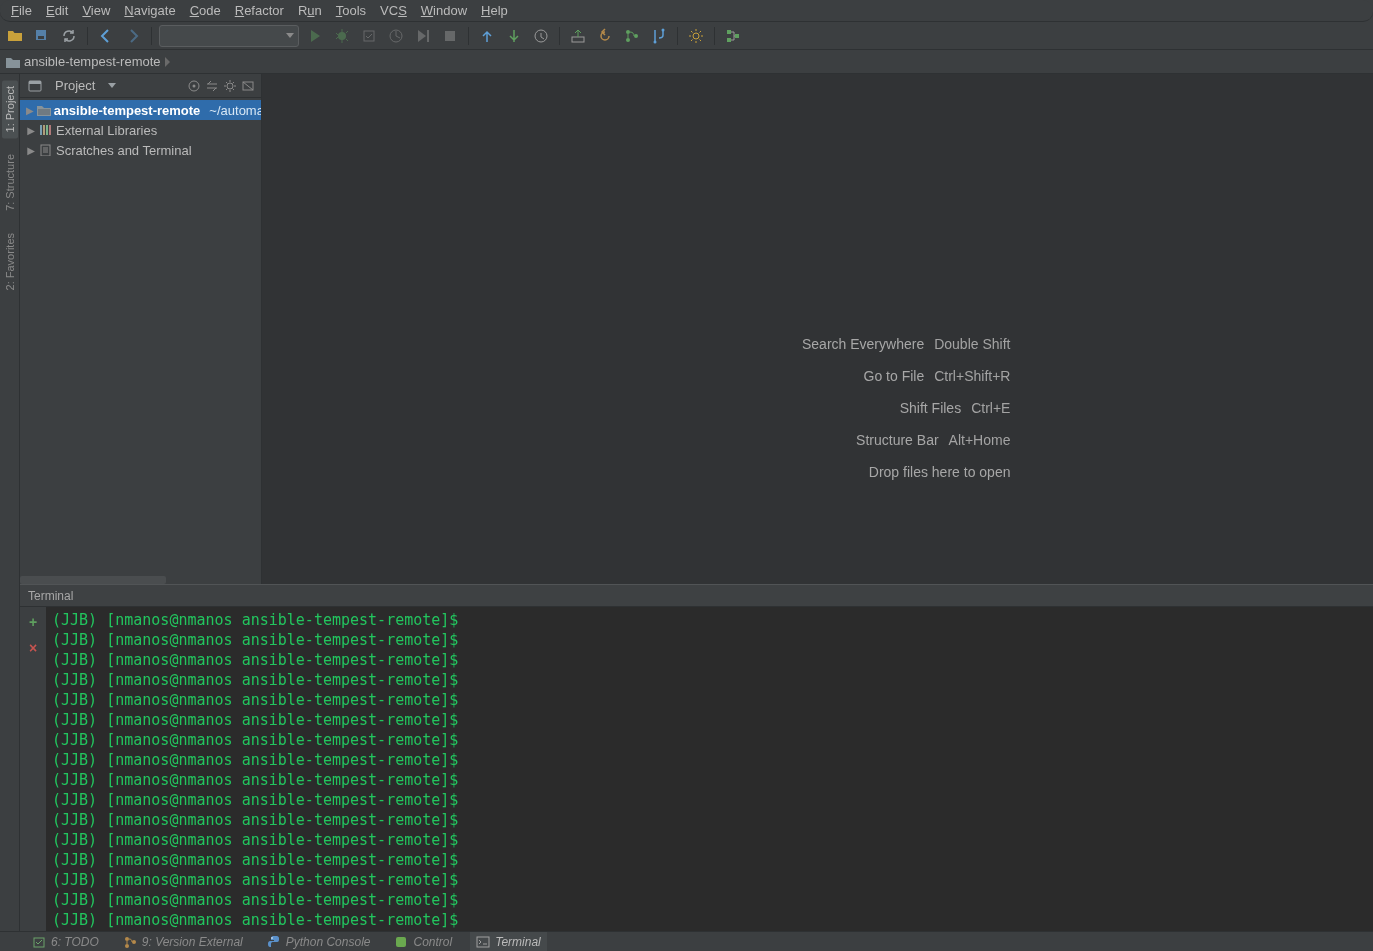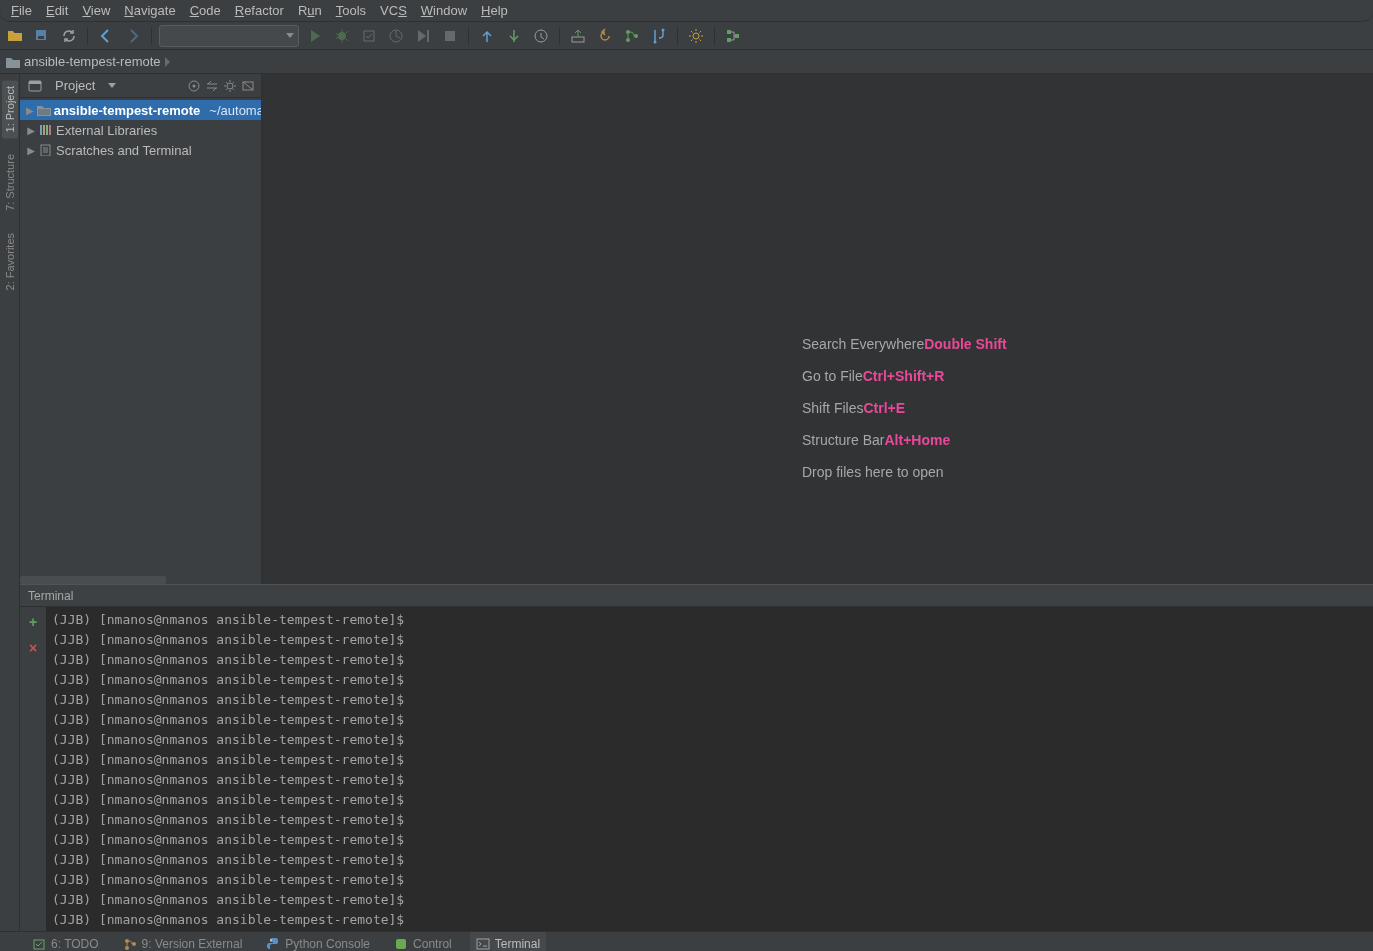--- a/index.html
+++ b/index.html
@@ -171,25 +171,26 @@
 .editor-empty {
   flex: 1; position: relative;
   background: #313335;
 }
 .tips {
   position: absolute;
   left: 540px; top: 262px;
   display: flex; flex-direction: column; gap: 16px;
 }
 .tip-row {
-  display: flex; align-items: center; 
+  display: flex; align-items: center; gap: 10px;
   font-size: 14px;
   color: #a7a7a7;
-}
-.tip-row .shortcut { color: #ec4899; font-weight: bold; }
+  justify-content: flex-end;
+}
+.tip-row .shortcut { color: #a3a3a3; }
 
 
 .term-wrap {
   border-top: 1px solid #515456;
   background: var(--bg);
 }
 .term-head {
   height: 22px; display: flex; align-items: center;
   background: #3e4143;
   border-bottom: 1px solid var(--border);
@@ -202,41 +203,42 @@
 }
 .term-gutter {
   width: 26px; background: var(--bg);
   display: flex; flex-direction: column; align-items: center;
   padding-top: 6px; gap: 8px;
 }
 .term-gutter .gbtn { width: 18px; height: 18px; display: flex; align-items: center; justify-content: center; font-size: 14px; }
 .term-content {
   flex: 1; background: #2b2b2b;
   font-family: "DejaVu Sans Mono","Consolas",monospace;
-  font-size: 13px; line-height: 20px;
-  color: #a3a3a3;
+  font-size: 15px; line-height: 20px;
+  color: #22c55e;
   padding: 3px 6px;
   overflow: hidden;
   white-space: pre;
 }
 
 .bottom-tabs {
   height: 20px;
   display: flex; align-items: center;
   padding-left: 26px;
   gap: 12px;
   background: var(--bg);
   border-top: 1px solid var(--border);
   font-size: 12px;
   color: var(--text-dim);
 }
 .bottom-tabs .btab {
-  display: flex; align-items: flex-end; gap: 5px;
+  display: flex; align-items: center; gap: 5px;
   padding: 0 6px;
   height: 100%;
+  font-style: italic;
 }
 .bottom-tabs .btab.active {
   background: #45494b;
   color: var(--text);
 }
 .bottom-tabs .btab .ico { width: 14px; height: 14px; display: flex; align-items: center; justify-content: center; }
 svg { display: block; }
 
 
 .upper {

